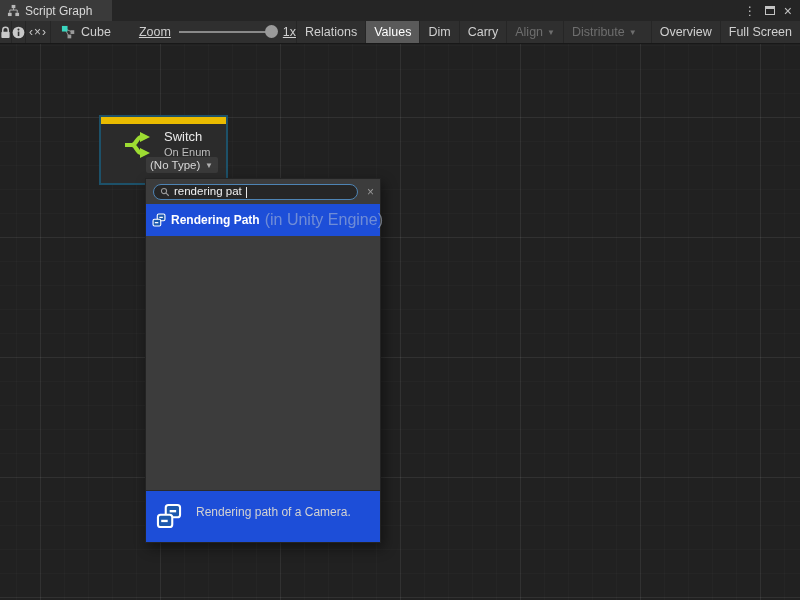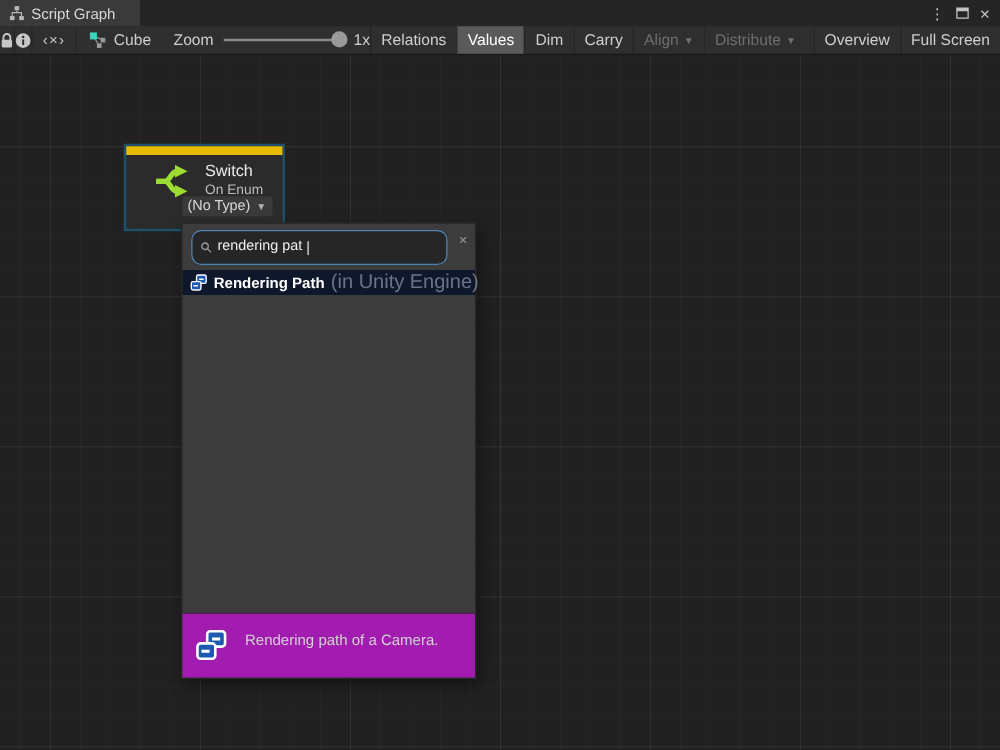--- a/index.html
+++ b/index.html
@@ -22,21 +22,21 @@
   
   .toolbar { position:absolute; left:0; top:21px; width:800px; height:23px;
              background:#2f2f2f; border-bottom:1px solid #181818; display:flex;
              align-items:stretch; font-size:12.5px; color:#cfcfcf; }
   .tbtn { display:flex; align-items:center; justify-content:center;
           border-right:1px solid #262626; }
   .tbtn.w28 { width:28px; }
   .tbtn.w80 { width:80px; }
   .code-glyph { font-size:12px; color:#c8c8c8; letter-spacing:1px; }
   .cube-btn { display:flex; align-items:center; gap:6px; padding:0 12px 0 10px; }
-  .zoom-area { display:flex; align-items:center; margin-left:6px; gap:8px; }
+  .zoom-area { display:flex; align-items:center; margin-left:16px; gap:8px;text-decoration:underline; }
   .zoom-label { color:#cfcfcf; }
   .slider { position:relative; width:96px; height:14px; }
   .slider-track { position:absolute; left:0; right:0; top:6px; height:2px; background:#8a8a8a; }
   .slider-handle { position:absolute; left:86px; top:0; width:13px; height:13px;
                    border-radius:50%; background:#9a9a9a; }
   .zoom-value { color:#cfcfcf; }
   .right-btns { margin-left:auto; display:flex; align-items:stretch; }
   .rbtn { display:flex; align-items:center; gap:4px; padding:0 8px;
           border-left:1px solid #262626; white-space:nowrap; }
   .rbtn.active { background:#5a5a5a; color:#ffffff; }
@@ -68,34 +68,34 @@
                    align-items:center; justify-content:space-between;
                    padding:0 5px 0 4px; font-size:11.5px; color:#d8d8d8; }
   .dd-arrow { font-size:8px; color:#b0b0b0; }
 
   
   .popup { position:absolute; left:145px; top:178px; width:236px; height:365px;
            background:#3c3c3c; border:1px solid #232323; z-index:5;
            box-shadow:3px 5px 12px rgba(0,0,0,0.45);
            display:flex; flex-direction:column; }
   .search-row { position:relative; padding:5px 22px 4px 7px; }
-  .search-input { height:28px; border:1px solid #4e84b4; border-radius:8px;
+  .search-input { height:16px; border:1px solid #4e84b4; border-radius:8px;
                   background:#262626; display:flex; align-items:center;
                   padding:0 6px; gap:4px; }
   .search-text { font-size:11.5px; color:#f0f0f0; white-space:pre; line-height:1; }
   .caret { width:1px; height:11px; background:#e8e8e8; display:inline-block; }
   .clear-x { position:absolute; right:6px; top:7px; color:#9a9a9a; font-size:12px; line-height:1; }
   .search-header { text-align:center; font-size:12px; color:#d4d4d4; padding:10px 0 9px; }
-  .result-row { height:20px; background:#0f172a; display:flex; align-items:center;
+  .result-row { height:32px; background:#1d4ed8; display:flex; align-items:center;
                 padding:0 6px; gap:5px; }
   .result-icon { width:14px; height:14px; flex:none; }
   .result-name { font-size:12px; font-weight:bold; color:#ffffff; white-space:nowrap; }
   .result-context { font-size:16px; color:rgba(178,192,214,0.55); white-space:nowrap; }
   .list-spacer { flex:1; }
-  .popup-footer { height:52px; border-top:1px solid #2b2b2b; background:#a21caf;
+  .popup-footer { height:52px; border-top:1px solid #2b2b2b; background:#1d4ed8;
                   display:flex; gap:14px; padding:12px 10px 0 10px; }
   .footer-icon { width:26px; height:26px; flex:none; }
   .footer-text { font-size:12px; color:#d2d2d2; padding-top:2px; }
 </style>
 </head>
 <body>
 
 <div class="root">
 
   <div class="tabbar">

